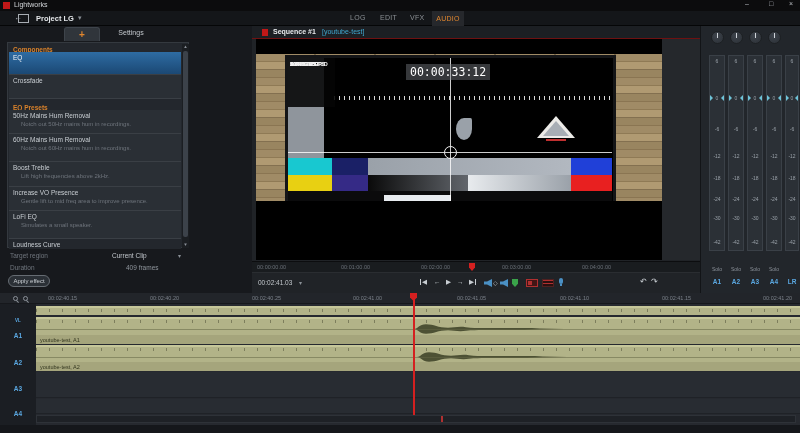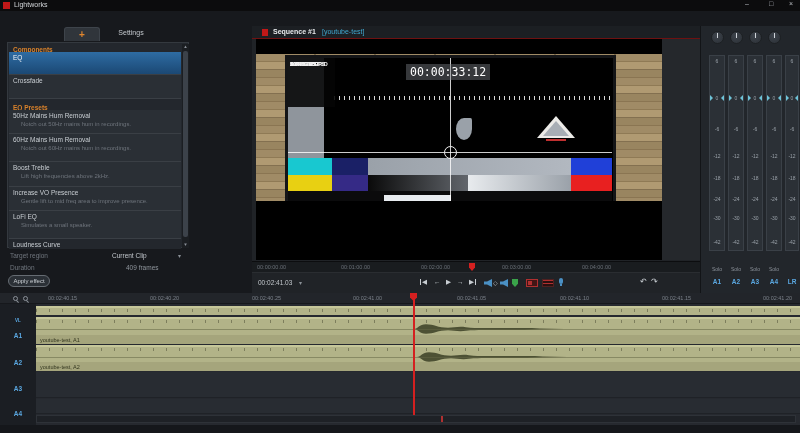--- a/index.html
+++ b/index.html
@@ -206,20 +206,29 @@
 <div id="app">
 
   <div class="titlebar">
     <div class="lw-logo"></div>
     <span class="app-title txt">Lightworks</span>
     <span class="winbtn btn-min">–</span>
     <span class="winbtn btn-max">□</span>
     <span class="winbtn btn-close">×</span>
   </div>
 
+  <div class="topbar">
+    <span class="exit-icon"></span>
+    <span class="project-label txt">Project LG</span>
+    <span class="project-chevron">▾</span>
+    <span class="toptab tab-log txt">LOG</span>
+    <span class="toptab tab-edit txt">EDIT</span>
+    <span class="toptab tab-vfx txt">VFX</span>
+    <span class="toptab tab-audio txt">AUDIO</span>
+  </div>
 
   <div class="left-panel">
     <div class="add-tab">+</div>
     <div class="settings-tab">Settings</div>
     <div class="panel-box">
       <span class="sec-header comp-header txt">Components</span>
       <div class="list-item comp-eq">
         <span class="item-title txt">EQ</span>
       </div>
       <div class="list-item comp-xfade">

